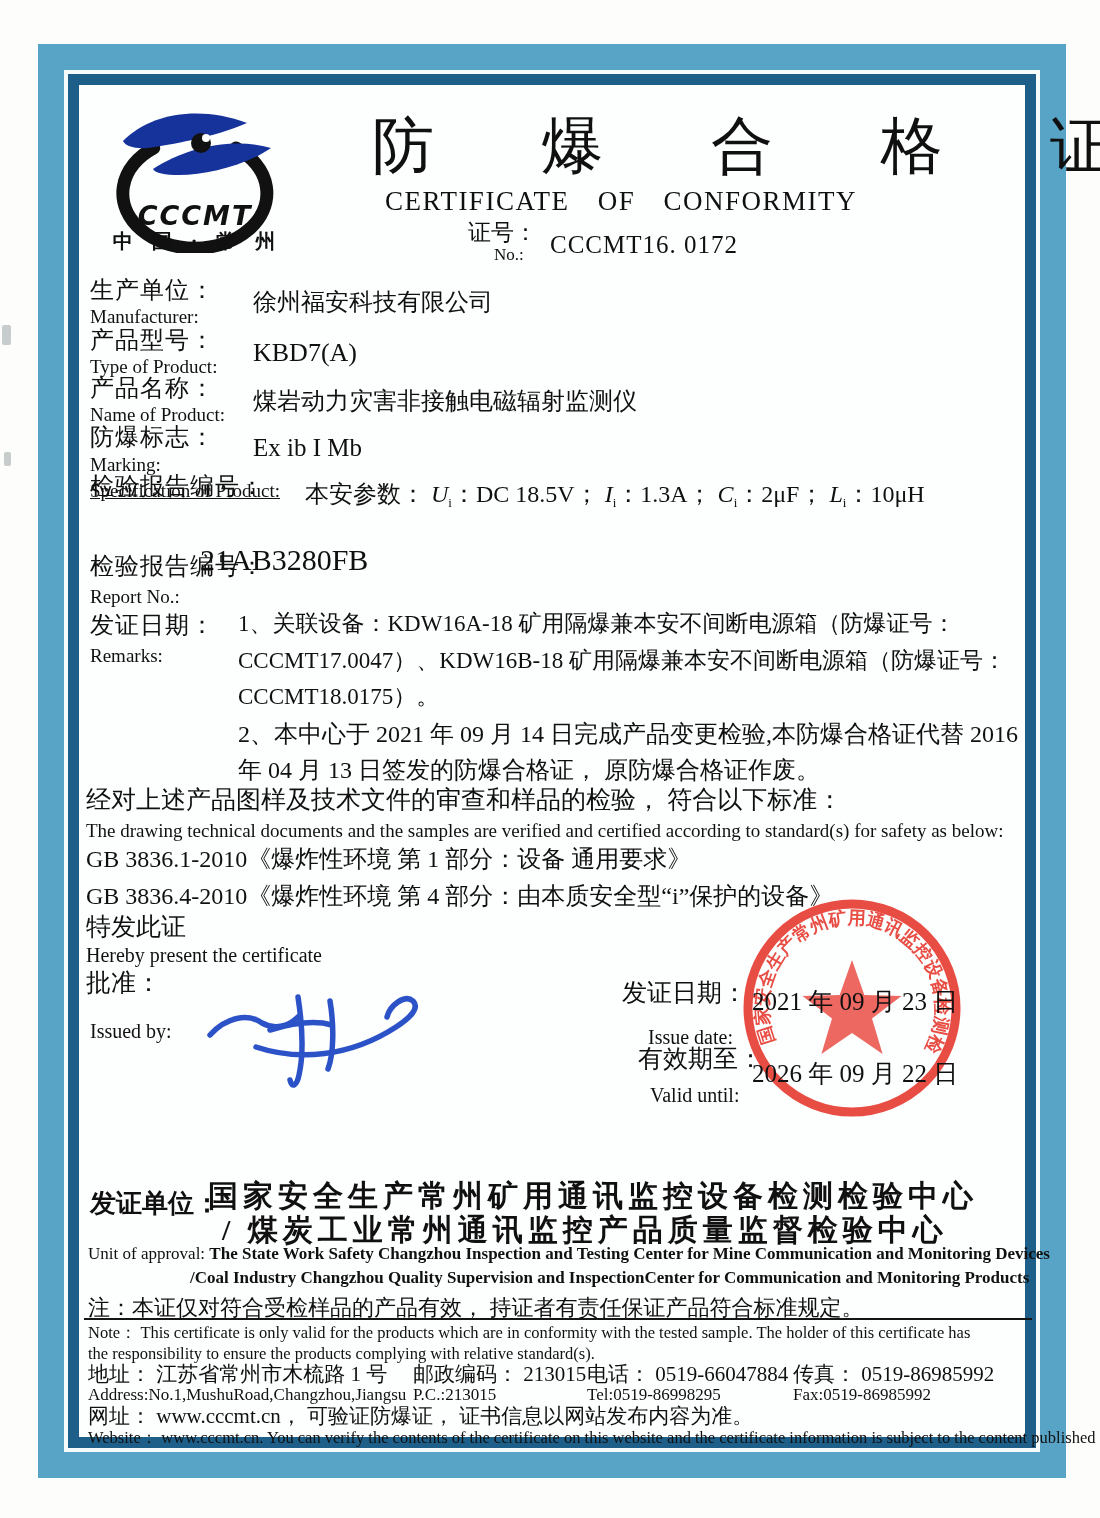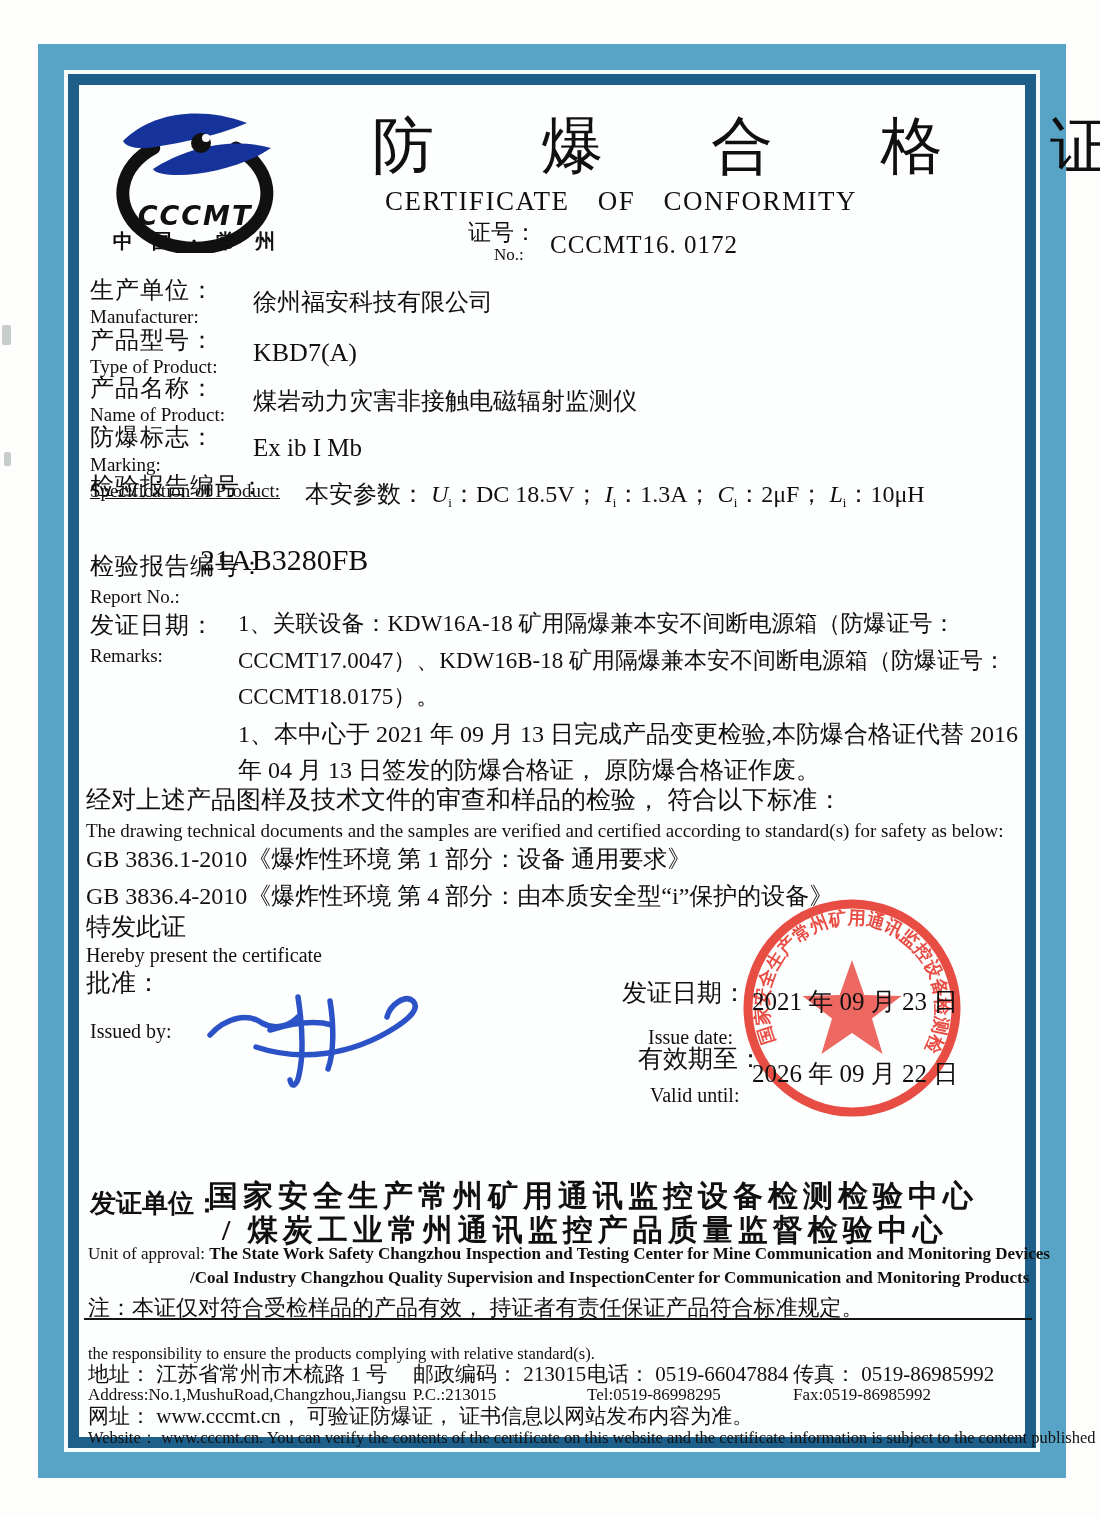--- a/index.html
+++ b/index.html
@@ -96,21 +96,21 @@
   <div class="abs cn nowrap lbl-cn" style="left:90px;top:550px;">检验报告编号：</div>
   <div class="abs nowrap lbl-en" style="left:90px;top:586px;">Report No.:</div>
   <div class="abs nowrap" style="left:200px;top:543px;font-size:30px;">21AB3280FB</div>
 
   <div class="abs cn nowrap lbl-cn" style="left:90px;top:609px;">发证日期：</div>
   <div class="abs nowrap lbl-en" style="left:90px;top:645px;">Remarks:</div>
   <div class="abs cn" style="left:238px;top:606px;width:770px;font-size:23px;line-height:36.5px;">
     <div class="nowrap">1、关联设备：KDW16A-18 矿用隔爆兼本安不间断电源箱（防爆证号：</div>
     <div class="nowrap">CCCMT17.0047）、KDW16B-18 矿用隔爆兼本安不间断电源箱（防爆证号：</div>
     <div class="nowrap">CCCMT18.0175）。</div>
-    <div class="nowrap" style="font-size:24px;">1、本中心于 2021 年 09 月 13 日完成产品变更检验,本防爆合格证代替 2016</div>
+    <div class="nowrap" style="font-size:24px;">2、本中心于 2021 年 09 月 14 日完成产品变更检验,本防爆合格证代替 2016</div>
     <div class="nowrap" style="font-size:24px;">年 04 月 13 日签发的防爆合格证， 原防爆合格证作废。</div>
   </div>
 
   <div class="abs cn nowrap" style="left:86px;top:783px;font-size:25px;">经对上述产品图样及技术文件的审查和样品的检验， 符合以下标准：</div>
   <div class="abs nowrap" style="left:86px;top:820px;font-size:19px;">The drawing technical documents and the samples are verified and certified according to standard(s) for safety as below:</div>
   <div class="abs cn nowrap" style="left:86px;top:843px;font-size:24px;">GB 3836.1-2010《爆炸性环境 第 1 部分：设备 通用要求》</div>
   <div class="abs cn nowrap" style="left:86px;top:880px;font-size:24px;">GB 3836.4-2010《爆炸性环境 第 4 部分：由本质安全型“i”保护的设备》</div>
   <div class="abs cn nowrap" style="left:86px;top:910px;font-size:25px;">特发此证</div>
   <div class="abs nowrap" style="left:86px;top:944px;font-size:20px;">Hereby present the certificate</div>
   <div class="abs cn nowrap" style="left:86px;top:966px;font-size:25px;">批准：</div>
@@ -153,20 +153,21 @@
   <div class="abs cn nowrap big-issuer" style="left:208px;top:1176px;">国家安全生产常州矿用通讯监控设备检测检验中心</div>
   <div class="abs cn nowrap big-issuer" style="left:222px;top:1210px;">/ 煤炭工业常州通讯监控产品质量监督检验中心</div>
   <div class="abs nowrap" style="left:88px;top:1244px;font-size:17px;">
     <span style="font-weight:normal;">Unit of approval:</span>
     <span class="issuer-en">The State Work Safety Changzhou Inspection and Testing Center for Mine Communication and Monitoring Devices</span>
   </div>
   <div class="abs nowrap issuer-en" style="left:190px;top:1268px;">/Coal Industry Changzhou Quality Supervision and InspectionCenter for Communication and Monitoring Products</div>
 
   <div class="abs cn nowrap" style="left:88px;top:1293px;font-size:22px;">注：本证仅对符合受检样品的产品有效， 持证者有责任保证产品符合标准规定。</div>
   <div class="abs divider" style="left:84px;top:1318px;width:948px;"></div>
+  <div class="abs nowrap" style="left:88px;top:1322px;font-size:16.5px;">Note： This certificate is only valid for the products which are in conformity with the tested sample. The holder of this certificate has</div>
   <div class="abs nowrap" style="left:88px;top:1344px;font-size:16.5px;">the responsibility to ensure the products complying with relative standard(s).</div>
 
   <div class="abs cn nowrap foot-cn" style="left:88px;top:1360px;">地址： 江苏省常州市木梳路 1 号</div>
   <div class="abs cn nowrap foot-cn" style="left:413px;top:1360px;">邮政编码： 213015</div>
   <div class="abs cn nowrap foot-cn" style="left:587px;top:1360px;">电话： 0519-66047884</div>
   <div class="abs cn nowrap foot-cn" style="left:793px;top:1360px;text-align:right;">传真： 0519-86985992</div>
 
   <div class="abs nowrap foot-en" style="left:88px;top:1385px;">Address:No.1,MushuRoad,Changzhou,Jiangsu</div>
   <div class="abs nowrap foot-en" style="left:413px;top:1385px;">P.C.:213015</div>
   <div class="abs nowrap foot-en" style="left:587px;top:1385px;">Tel:0519-86998295</div>

